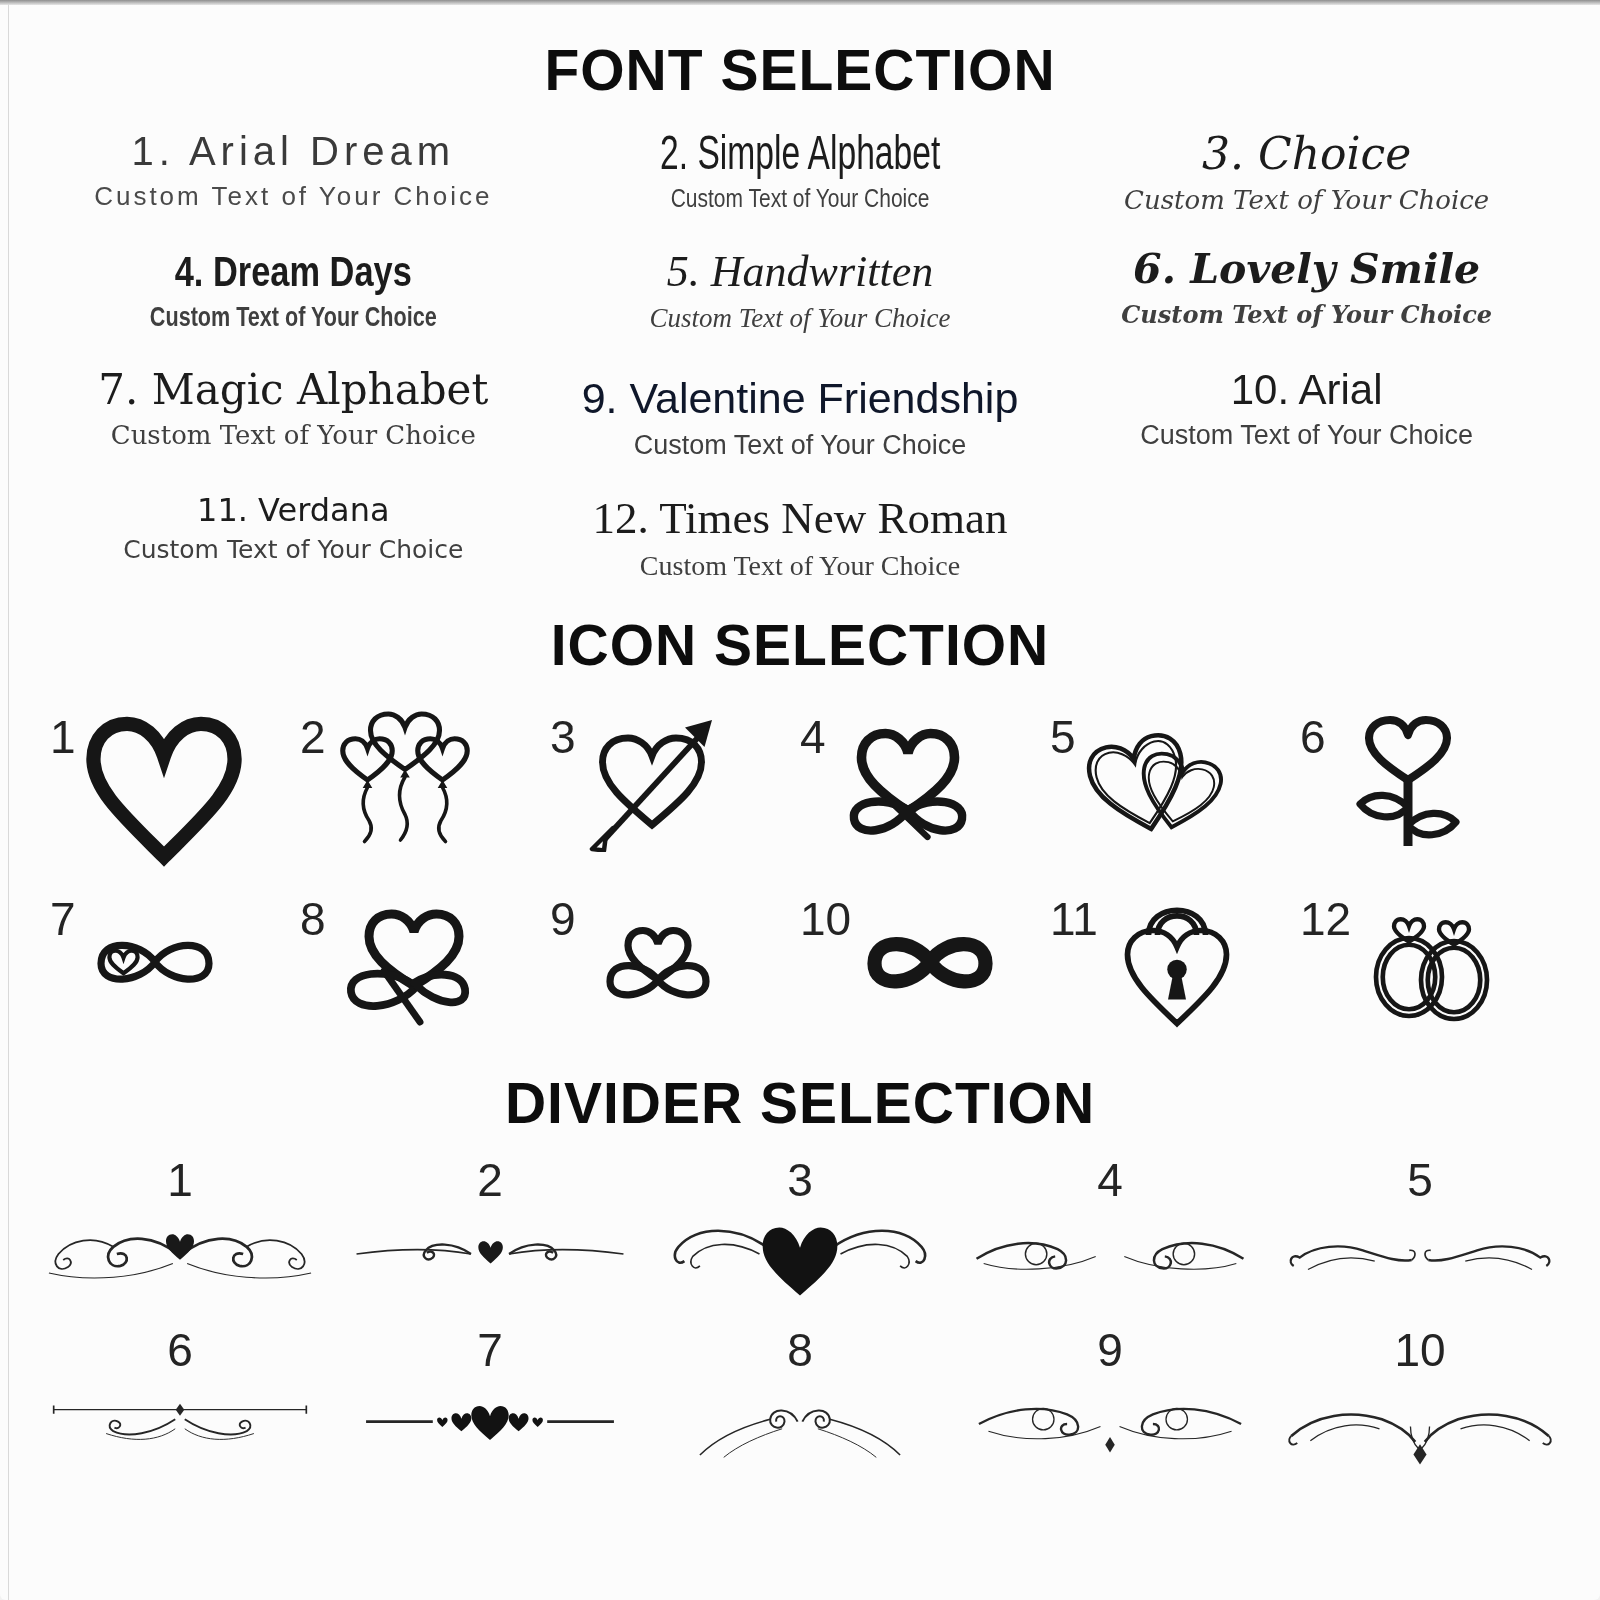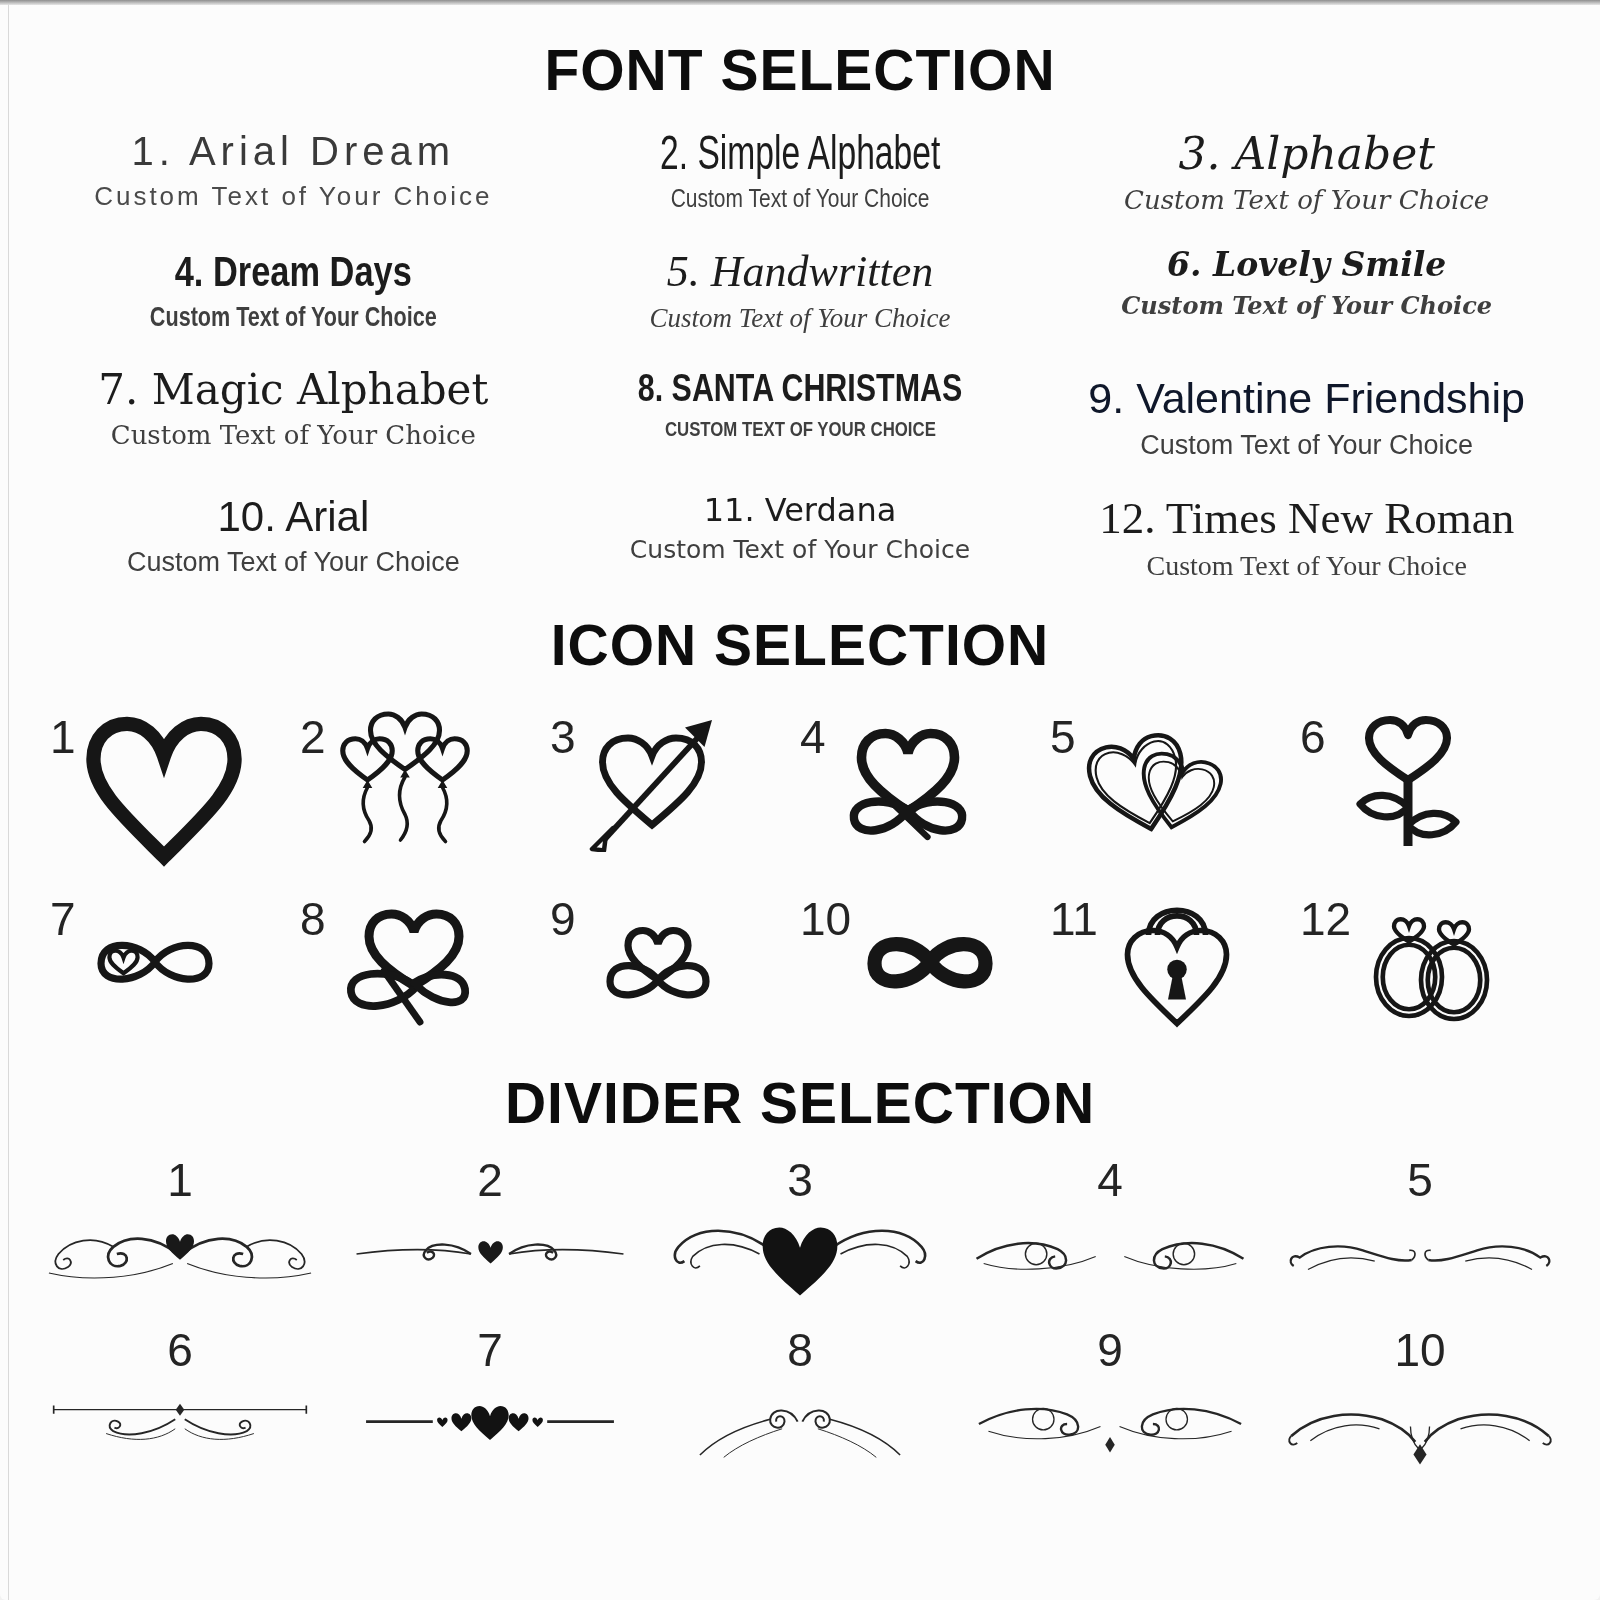--- a/index.html
+++ b/index.html
@@ -38,21 +38,21 @@
 
   .f3 .fname{font-family:"DejaVu Serif",serif;font-style:italic;font-size:44px;}
   .f3 .fsub{font-family:"DejaVu Serif",serif;font-style:italic;font-size:26px;}
 
   .f4 .fname{display:inline-block;transform:scaleX(.8);font-weight:700;font-size:43px;}
   .f4 .fsub{display:inline-block;transform:scaleX(.8);font-weight:700;font-size:27px;}
 
   .f5 .fname{font-family:"Liberation Serif",serif;font-style:italic;font-size:44px;}
   .f5 .fsub{font-family:"Liberation Serif",serif;font-style:italic;font-size:27px;}
 
-  .f6 .fname{font-family:"DejaVu Serif",serif;font-style:italic;font-weight:700;font-size:33px;}
+  .f6 .fname{font-family:"DejaVu Serif",serif;font-style:italic;font-weight:700;font-size:41px;}
   .f6 .fsub{font-family:"DejaVu Serif",serif;font-style:italic;font-weight:700;font-size:24px;}
 
   .f7 .fname{font-family:"DejaVu Serif",serif;font-size:42px;}
   .f7 .fsub{font-family:"DejaVu Serif",serif;font-size:26px;}
 
   .f8 .fname{display:inline-block;text-transform:uppercase;font-weight:700;transform:scaleX(.78);font-size:39px;}
   .f8 .fsub{display:inline-block;text-transform:uppercase;font-weight:700;transform:scaleX(.8);font-size:21px;}
 
   .f9 .fname{font-size:43px;color:#0f172a;margin-top:8px;}
   .f9 .fsub{font-size:27px;}
@@ -101,42 +101,38 @@
   <div class="font-grid">
     <div class="font-cell f1">
       <div class="fname"><span>1.</span> <span>Arial Dream</span></div>
       <div class="fsub">Custom Text of Your Choice</div>
     </div>
     <div class="font-cell f2">
       <div class="fname"><span>2.</span> <span>Simple Alphabet</span></div>
       <div class="fsub">Custom Text of Your Choice</div>
     </div>
     <div class="font-cell f3">
-      <div class="fname"><span>3.</span> <span>Alphabet</span></div>
+      <div class="fname"><span>3.</span> <span>Choice</span></div>
       <div class="fsub">Custom Text of Your Choice</div>
     </div>
     <div class="font-cell f4">
       <div class="fname"><span>4.</span> <span>Dream Days</span></div>
       <div class="fsub">Custom Text of Your Choice</div>
     </div>
     <div class="font-cell f5">
       <div class="fname"><span>5.</span> <span>Handwritten</span></div>
       <div class="fsub">Custom Text of Your Choice</div>
     </div>
     <div class="font-cell f6">
       <div class="fname"><span>6.</span> <span>Lovely Smile</span></div>
       <div class="fsub">Custom Text of Your Choice</div>
     </div>
     <div class="font-cell f7">
       <div class="fname"><span>7.</span> <span>Magic Alphabet</span></div>
       <div class="fsub">Custom Text of Your Choice</div>
-    </div>
-    <div class="font-cell f8">
-      <div class="fname"><span>8.</span> <span>SANTA CHRISTMAS</span></div>
-      <div class="fsub">CUSTOM TEXT OF YOUR CHOICE</div>
     </div>
     <div class="font-cell f9">
       <div class="fname"><span>9.</span> <span>Valentine Friendship</span></div>
       <div class="fsub">Custom Text of Your Choice</div>
     </div>
     <div class="font-cell f10">
       <div class="fname"><span>10.</span> <span>Arial</span></div>
       <div class="fsub">Custom Text of Your Choice</div>
     </div>
     <div class="font-cell f11">

